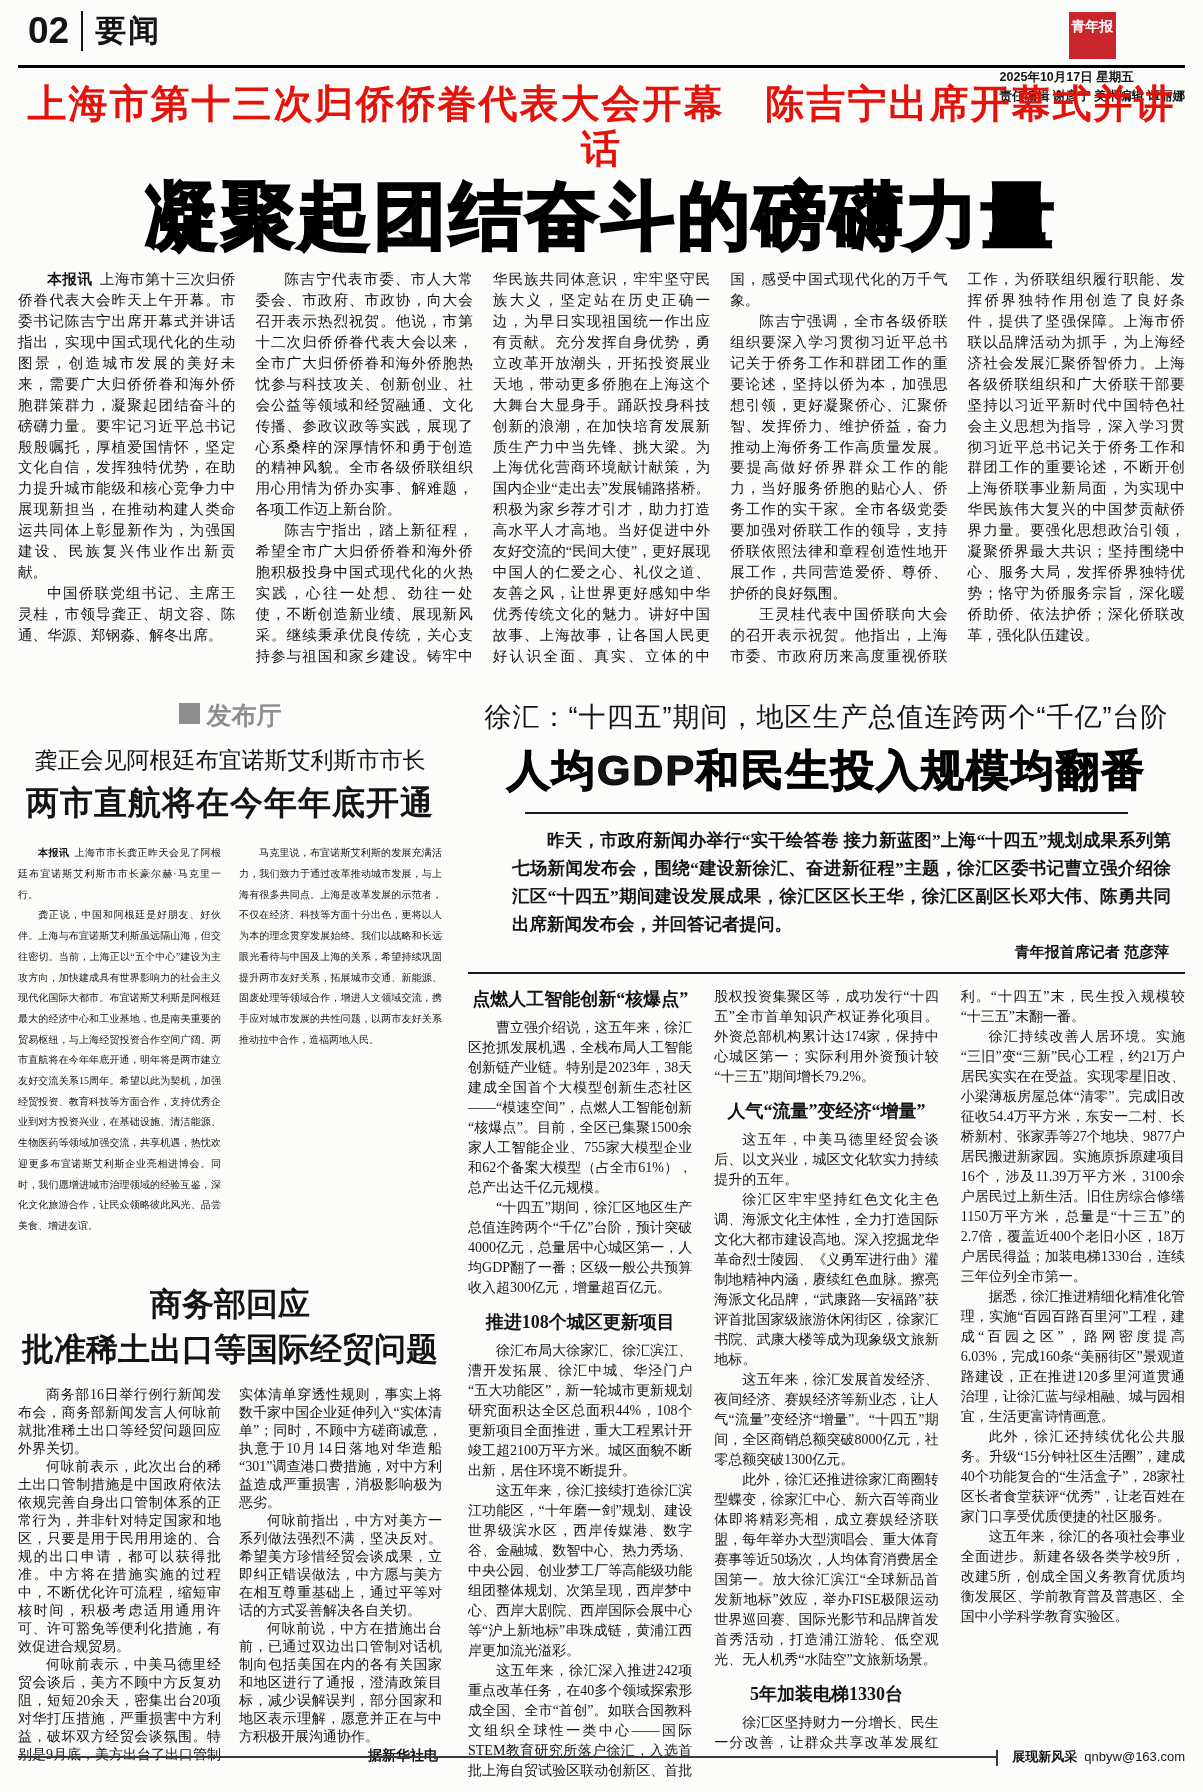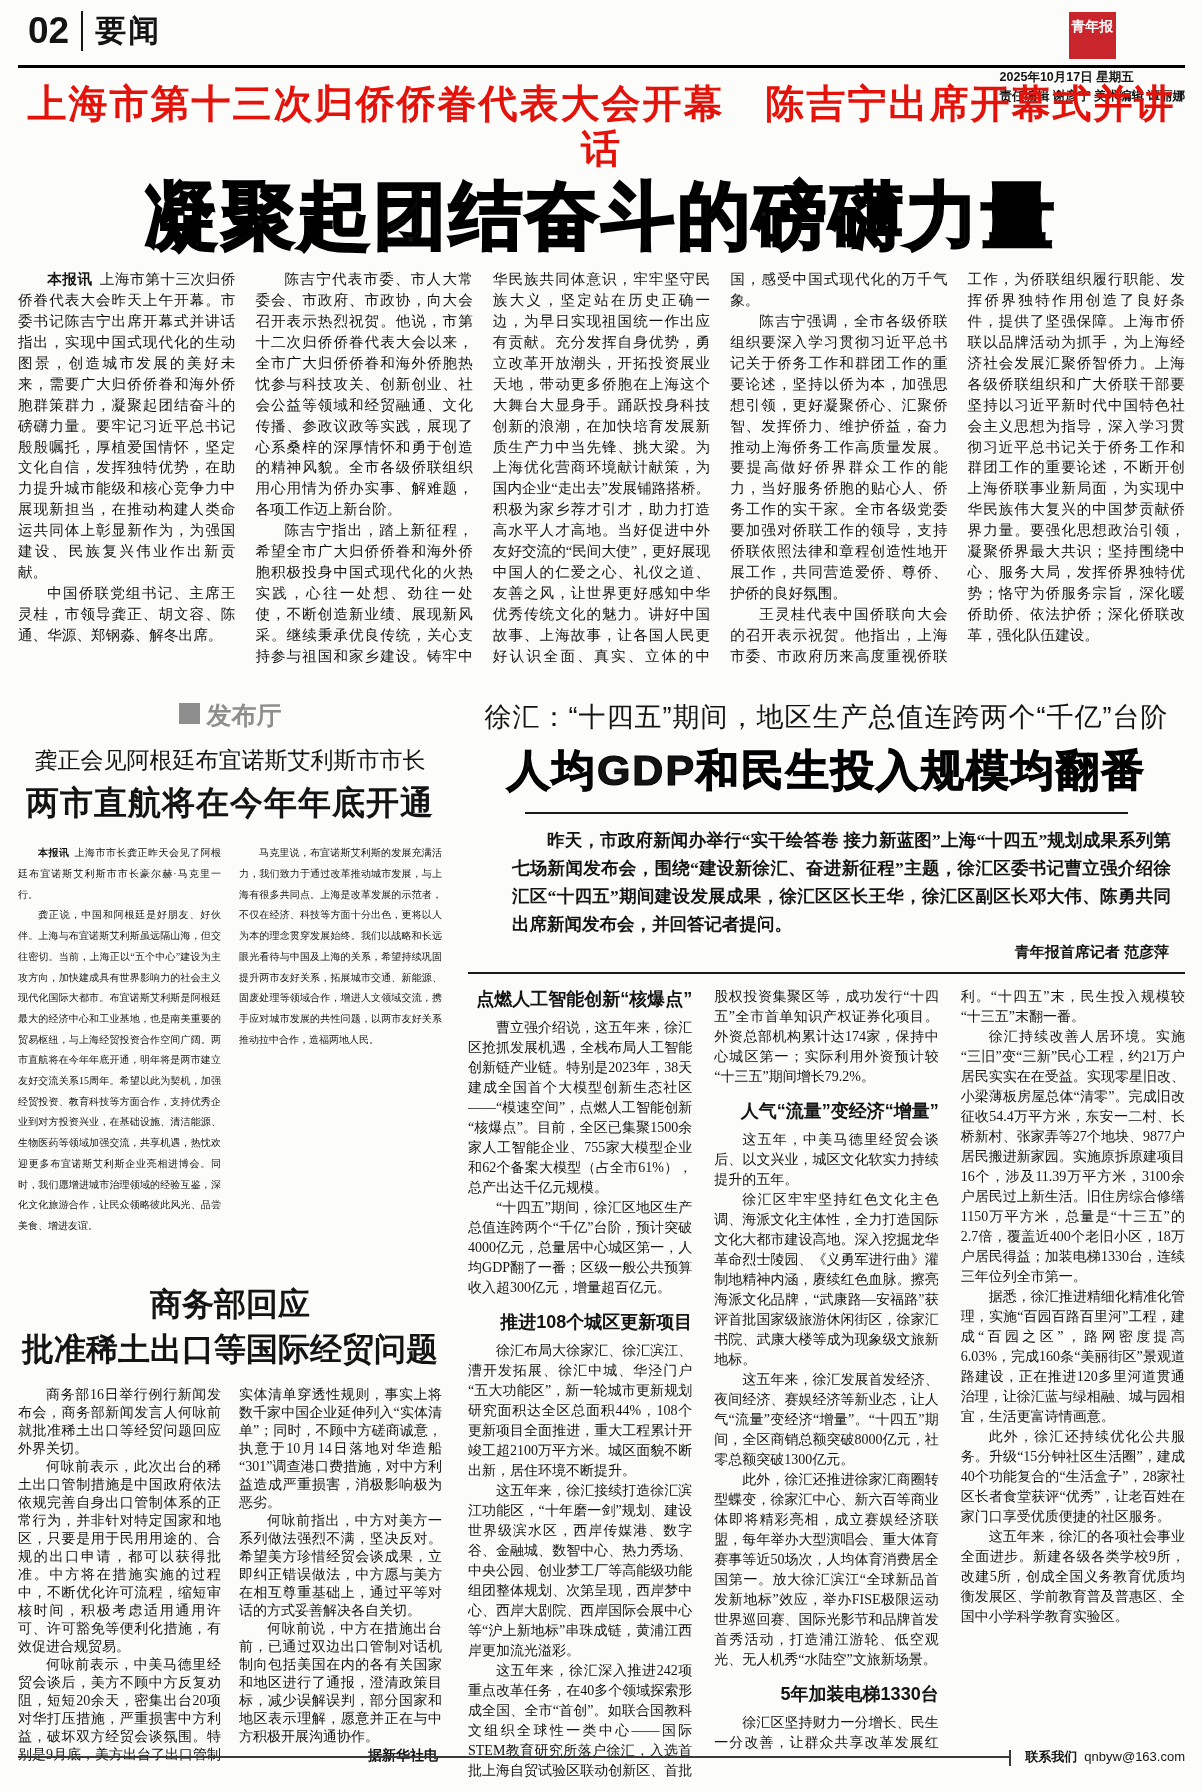--- a/index.html
+++ b/index.html
@@ -61,22 +61,22 @@
   .xh-headline { text-align:center; font-size:43px; font-weight:900; letter-spacing:2px; margin-top:7px;
                  font-family:"Liberation Sans","DejaVu Sans",sans-serif; -webkit-text-stroke:1.2px #000; }
   .xh-rule-short { height:2px; background:#1a1a1a; margin:12px auto 0; width:84%; }
   .xh-lead { margin-top:12px; font-size:17.5px; line-height:28px; font-weight:700; text-align:justify;
              text-indent:2em; padding:0 14px 0 44px; }
   .xh-byline { text-align:right; font-size:15px; font-weight:bold; margin-top:5px; padding-right:16px;
                font-family:"Liberation Sans","DejaVu Sans",sans-serif; }
   .xh-rule-full { height:2px; background:#1a1a1a; margin-top:10px; }
   .xh-body { margin-top:13px; height:800px; column-count:3; column-gap:22px; column-fill:auto;
              font-size:14px; line-height:20px; text-align:justify; overflow:hidden; }
-  .xh-subhead { font-weight:900; font-size:18px; text-align:right; text-indent:0; margin:14px 0 9px;
-                break-inside:avoid; font-family:Liberation Sans, sans-serif; }
+  .xh-subhead { font-weight:900; font-size:18px; text-align:center; text-indent:0; margin:14px 0 9px;
+                break-inside:avoid; font-family:Liberation Serif, serif; }
   .xh-subhead.first { margin-top:2px; }
 
   
   .page-footer { position:absolute; left:18px; right:18px; bottom:26px;
                  display:flex; align-items:center; gap:14px; }
   .footer-line { flex:1; height:0; border-top:2px solid #3a3a3a; position:relative; }
   .footer-line::after { content:""; position:absolute; right:0; top:-8px; width:2px; height:16px; background:#3a3a3a; }
   .footer-contact { font-size:13px; font-weight:bold; white-space:nowrap;
                     font-family:"Liberation Sans","DejaVu Sans",sans-serif; }
   .footer-contact .email { font-weight:normal; }
@@ -173,16 +173,16 @@
         <p class="para">徐汇持续改善人居环境。实施“三旧”变“三新”民心工程，约21万户居民实实在在受益。实现零星旧改、小梁薄板房屋总体“清零”。完成旧改征收54.4万平方米，东安一二村、长桥新村、张家弄等27个地块、9877户居民搬进新家园。实施原拆原建项目16个，涉及11.39万平方米，3100余户居民过上新生活。旧住房综合修缮1150万平方米，总量是“十三五”的2.7倍，覆盖近400个老旧小区，18万户居民得益；加装电梯1330台，连续三年位列全市第一。</p>
         <p class="para">据悉，徐汇推进精细化精准化管理，实施“百园百路百里河”工程，建成“百园之区”，路网密度提高6.03%，完成160条“美丽街区”景观道路建设，正在推进120多里河道贯通治理，让徐汇蓝与绿相融、城与园相宜，生活更富诗情画意。</p>
         <p class="para">此外，徐汇还持续优化公共服务。升级“15分钟社区生活圈”，建成40个功能复合的“生活盒子”，28家社区长者食堂获评“优秀”，让老百姓在家门口享受优质便捷的社区服务。</p>
         <p class="para">这五年来，徐汇的各项社会事业全面进步。新建各级各类学校9所，改建5所，创成全国义务教育优质均衡发展区、学前教育普及普惠区、全国中小学科学教育实验区。</p>
       </div>
     </div>
   </div>
 
   <div class="page-footer">
     <div class="footer-line"></div>
-    <div class="footer-contact"><span>联系我们</span>&nbsp;&nbsp;<span class="email">qnbyw@163.com</span></div>
+    <div class="footer-contact"><span>展现新风采</span>&nbsp;&nbsp;<span class="email">qnbyw@163.com</span></div>
   </div>
 
 </div>
 
 </body></html>

